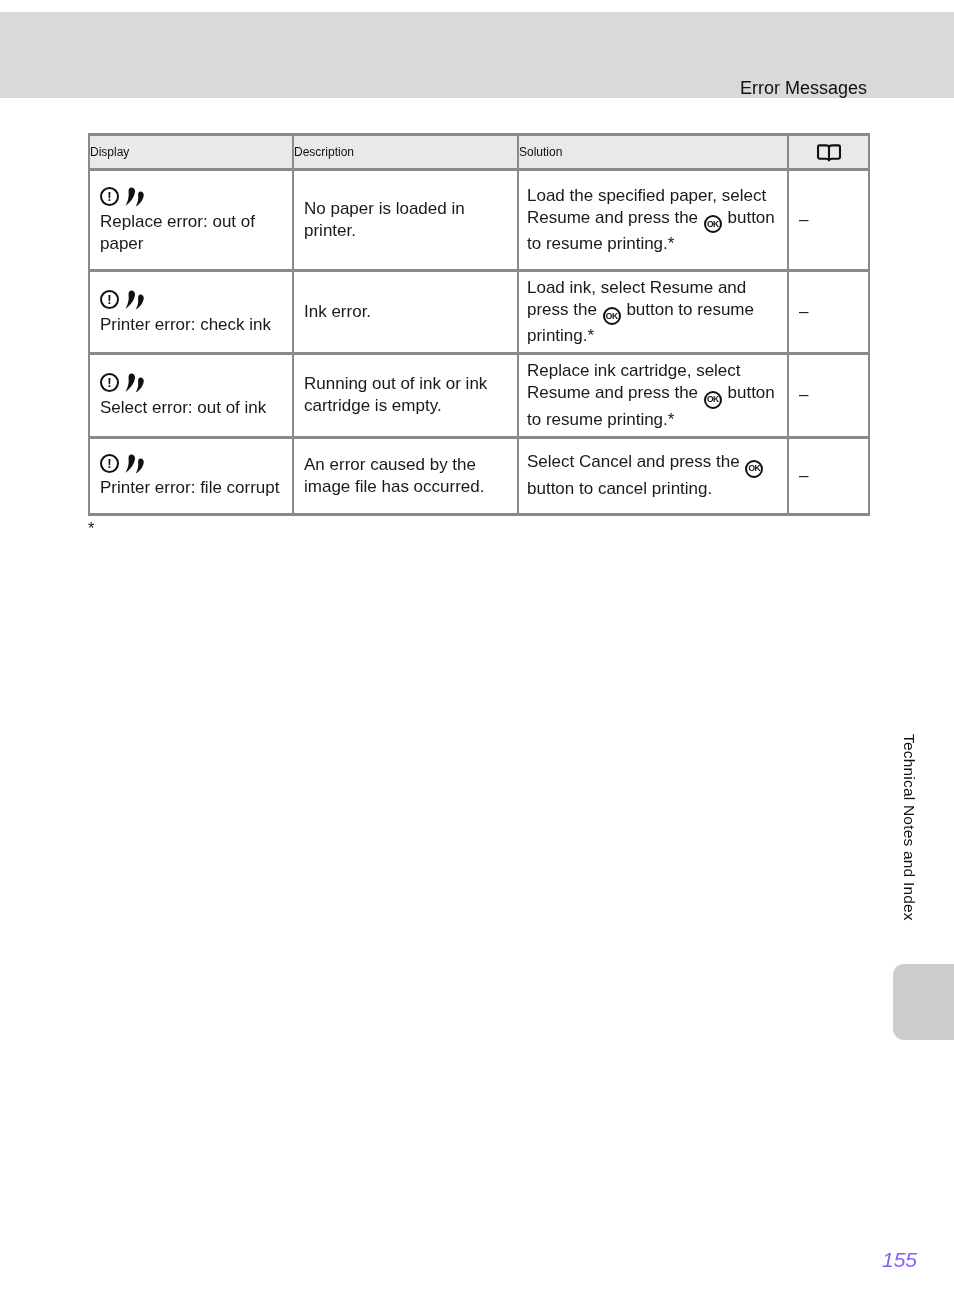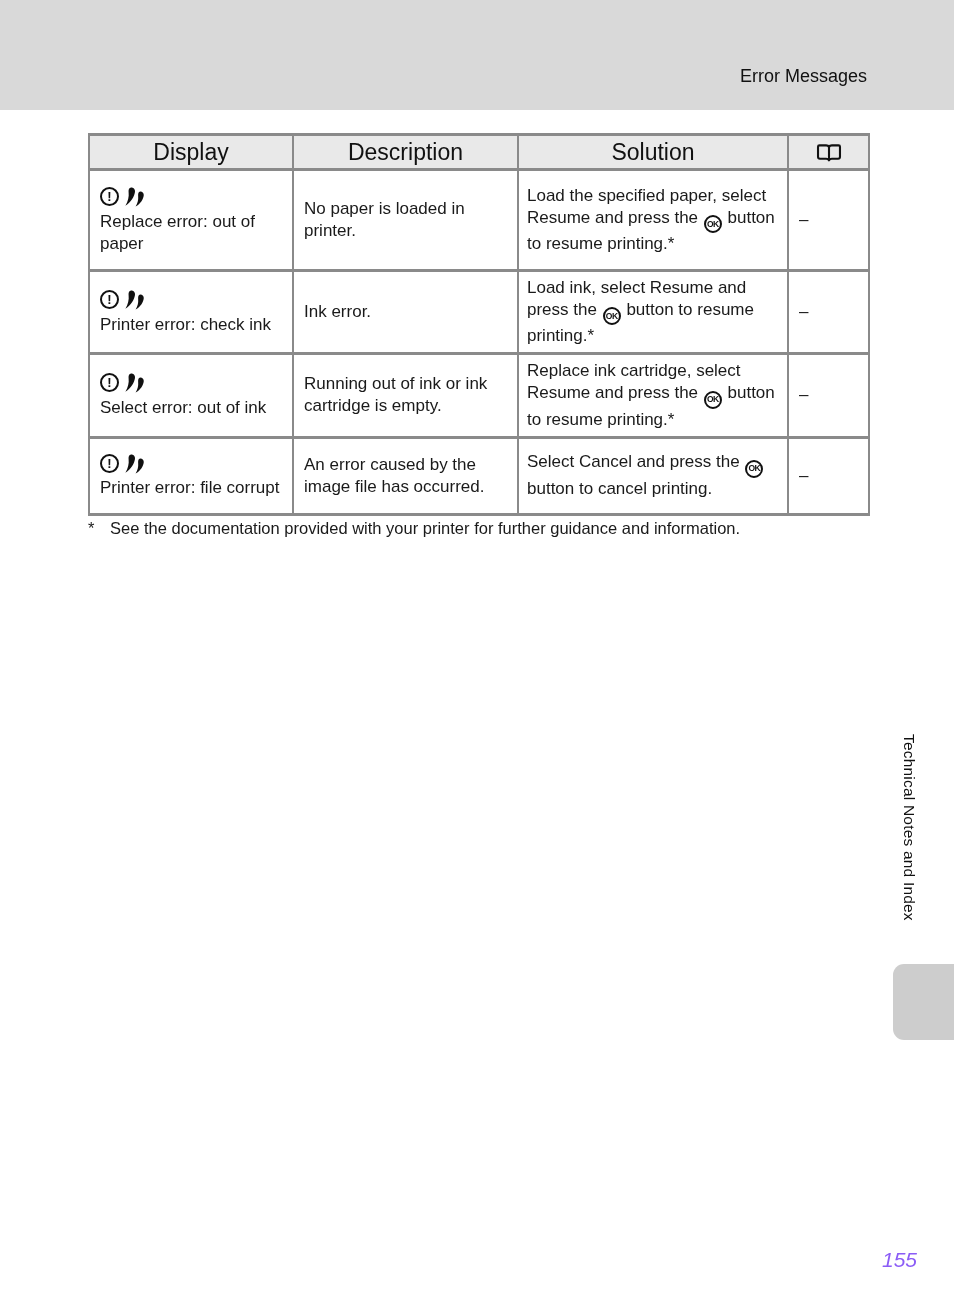--- a/index.html
+++ b/index.html
@@ -8,34 +8,34 @@
     --table_border:#8a8a8a;
     --sidebar_tab:#cdcdcd;
     --text:#1a1a1a;
   }
   html,body{margin:0;padding:0}
   body{
     width:954px;height:1314px;position:relative;overflow:hidden;
     background:#ffffff;color:var(--text);
     font-family:"Liberation Sans", sans-serif;
   }
-  .top-band{position:absolute;left:0;top:0;width:954px;height:110px;background:var(--top_band)}
+  .top-band{position:absolute;left:0;top:12px;width:954px;height:86px;background:var(--top_band)}
   .header-title{position:absolute;right:87px;top:66px;font-size:18px;color:#111;white-space:nowrap}
 
   table.error-table{
     position:absolute;left:88px;top:133px;width:780px;
     border-collapse:collapse;table-layout:fixed;
   }
   .error-table th,.error-table td{
     border:2px solid var(--table_border);
     border-top-width:3px;border-bottom-width:3px;
   }
   .error-table th{
     background:var(--table_header_bg);
-    font-size:23px;font-weight:400;text-align:center;
+    font-size:12px;font-weight:400;text-align:left;
     height:28px;padding:2px 0;color:#111;
   }
   .error-table td{
     font-size:17px;line-height:22px;vertical-align:middle;
     padding:5px 8px 5px 10px;color:var(--text);
   }
   .error-table tbody tr:nth-child(1){height:101px}
   .error-table tbody tr:nth-child(2){height:81px}
   .error-table tbody tr:nth-child(3){height:80px}
   .error-table tbody tr:nth-child(4){height:77px}
@@ -172,20 +172,19 @@
           </td>
           <td class="description-cell">An error caused by the image file has occurred.</td>
           <td class="solution-cell"><span>Select </span><b>Cancel</b><span> and press the </span><span class="ok-icon">OK</span><span> button to cancel printing.</span></td>
           <td class="reference-cell">–</td>
         </tr>
       </tbody>
   </table>
 
   <div class="footnote">
     <span class="fn-marker">*</span>
-    <span class="fn-text">See the documentation provided with your printer for further guidance and information.</span>
   </div>
 
   <div class="side-label">Technical Notes and Index</div>
   <div class="side-tab"></div>
   <div class="page-number">155</div>
 
 </div>
 
 </body></html>

